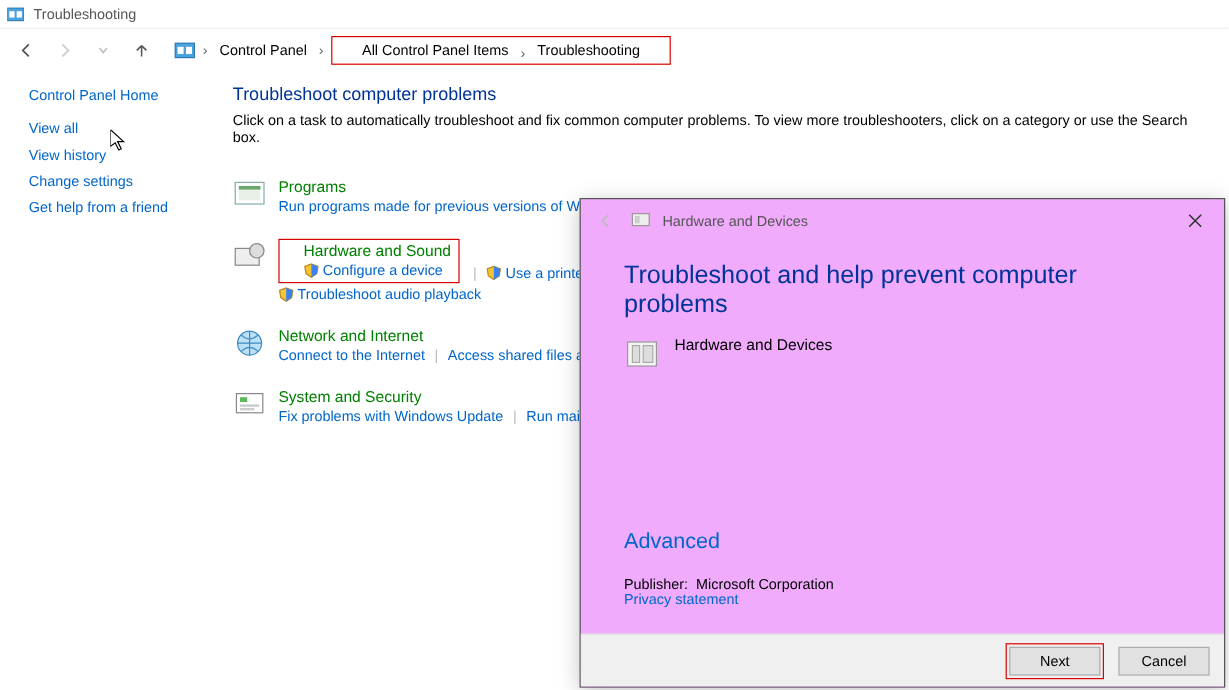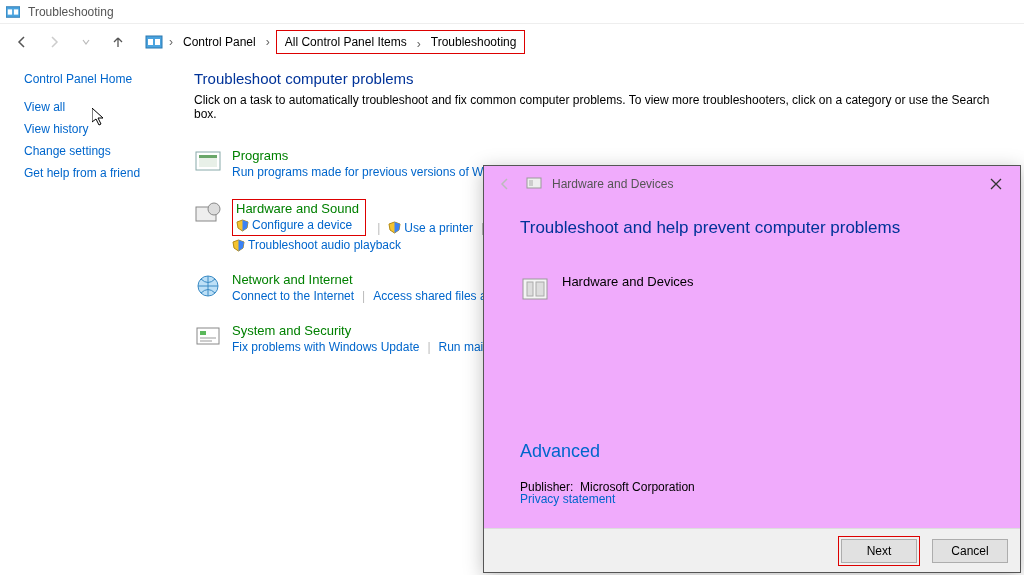--- a/index.html
+++ b/index.html
@@ -29,21 +29,21 @@
 .cat-body .links a { color: #0066cc; text-decoration: none; cursor: pointer; }
 .cat-body .links .lsep { color: #bbb; padding: 0 8px; }
 .shield { width: 13px; height: 13px; display: inline-block; vertical-align: -2px; margin-right: 3px; }
 
 .dialog { position: absolute; left: 483px; top: 165px; width: 538px; height: 408px; border: 1px solid #555; background: #f0abfc; box-shadow: 0 4px 18px rgba(0,0,0,0.25); display: flex; flex-direction: column; }
 .dialog .dtitle { height: 36px; display: flex; align-items: center; padding: 0 10px; gap: 10px; }
 .dialog .dtitle .back { width: 22px; height: 22px; color: #999; display:flex; align-items:center; justify-content:center;}
 .dialog .dtitle .dname { color: #555; font-size: 12px; }
 .dialog .dtitle .dx { margin-left: auto; width: 28px; height: 28px; display: flex; align-items: center; justify-content: center; cursor: pointer; }
 .dialog .dbody { padding: 16px 36px 8px 36px; flex: 1; }
-.dialog h2 { color: #003399; font-size: 17px; font-weight: 400; margin-bottom: 36px; }
+.dialog h2 { color: #003399; font-size: 21px; font-weight: 400; margin-bottom: 14px; }
 .dialog .ditem { display: flex; gap: 12px; }
 .dialog .ditem .di-title { font-size: 13px; }
 .dialog .ditem .di-sub { font-size: 12px; color: #444; }
 .dialog .adv { color: #0066cc; font-size: 18px; cursor: pointer; position: absolute; bottom: 110px; left: 36px; }
 .dialog .pub { font-size: 12px; position: absolute; bottom: 78px; left: 36px; }
 .dialog .priv { color: #0066cc; font-size: 12px; cursor: pointer; position: absolute; bottom: 66px; left: 36px; }
 .dialog .dfoot { height: 44px; background: #f0f0f0; border-top: 1px solid #ddd; display: flex; justify-content: flex-end; align-items: center; gap: 12px; padding: 0 12px; }
 .dialog .dfoot button { width: 76px; height: 24px; font-size: 12px; background: #e1e1e1; border: 1px solid #adadad; cursor: pointer; }
 .cursor { position: absolute; left: 92px; top: 108px; pointer-events: none; }
 </style>
@@ -87,21 +87,21 @@
     <span class="bc-icon">
       <svg viewBox="0 0 18 18">
           <rect x="1" y="3" width="16" height="12" fill="#4aa3df" stroke="#2a78b0"></rect>
           <rect x="3" y="6" width="5" height="6" fill="#fff"></rect>
           <rect x="10" y="6" width="5" height="6" fill="#fff"></rect>
         </svg>
     </span>
     <span class="bc-sep">›</span>
     <span class="bc-item">Control Panel</span>
     <span class="bc-sep">›</span>
-    <span class="hl-red" style="display:flex;align-items:flex-end;padding:2px 4px;gap:4px">
+    <span class="hl-red" style="display:flex;align-items:flex-end;padding:2px 21px;gap:4px">
       <span class="bc-item">All Control Panel Items</span>
       <span class="bc-sep">›</span>
       <span class="bc-item">Troubleshooting</span>
     </span>
   </div>
 </div>
 
 <div class="content">
   <div class="sidebar">
     <div class="hdr">Control Panel Home</div>
@@ -132,21 +132,21 @@
     </div>
 
     <div class="cat">
       <div class="cat-icon">
           <svg viewBox="0 0 28 28">
             <rect x="2" y="8" width="20" height="14" fill="#eee" stroke="#888"></rect>
             <circle cx="20" cy="10" r="6" fill="#ddd" stroke="#888"></circle>
           </svg>
         </div>
       <div class="cat-body">
-        <div class="hl-red" style="display:inline-block;padding:1px 6px 3px 3px">
+        <div class="hl-red" style="display:inline-block;padding:1px 6px 3px 20px">
           <div class="ct">Hardware and Sound</div>
           <div class="links">
             <span class="shield"><svg viewBox="0 0 13 13">
                   <path d="M6.5 1 L12 3 L11 9 L6.5 12 L2 9 L1 3 Z" fill="#f5c431" stroke="#b58b12"></path>
                   <path d="M6.5 1 L12 3 L11 9 L6.5 12 Z" fill="#3b82f6"></path>
                 </svg></span>
             <a>Configure a device</a>
           </div>
         </div>
         <span class="links" style="display:inline-flex">

